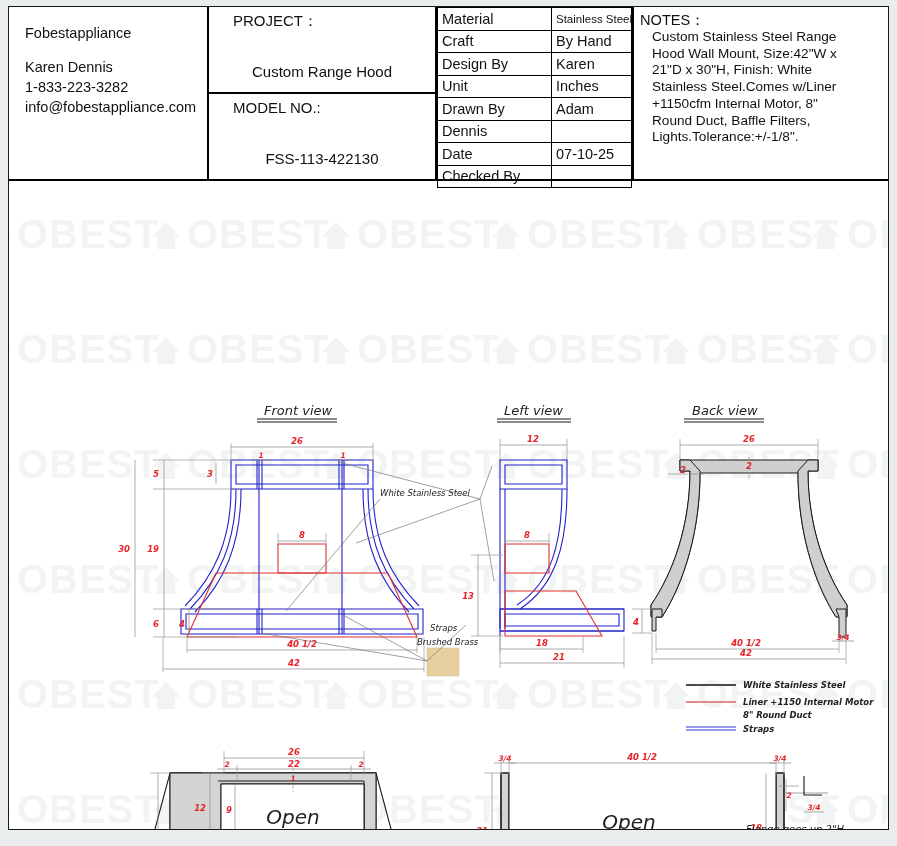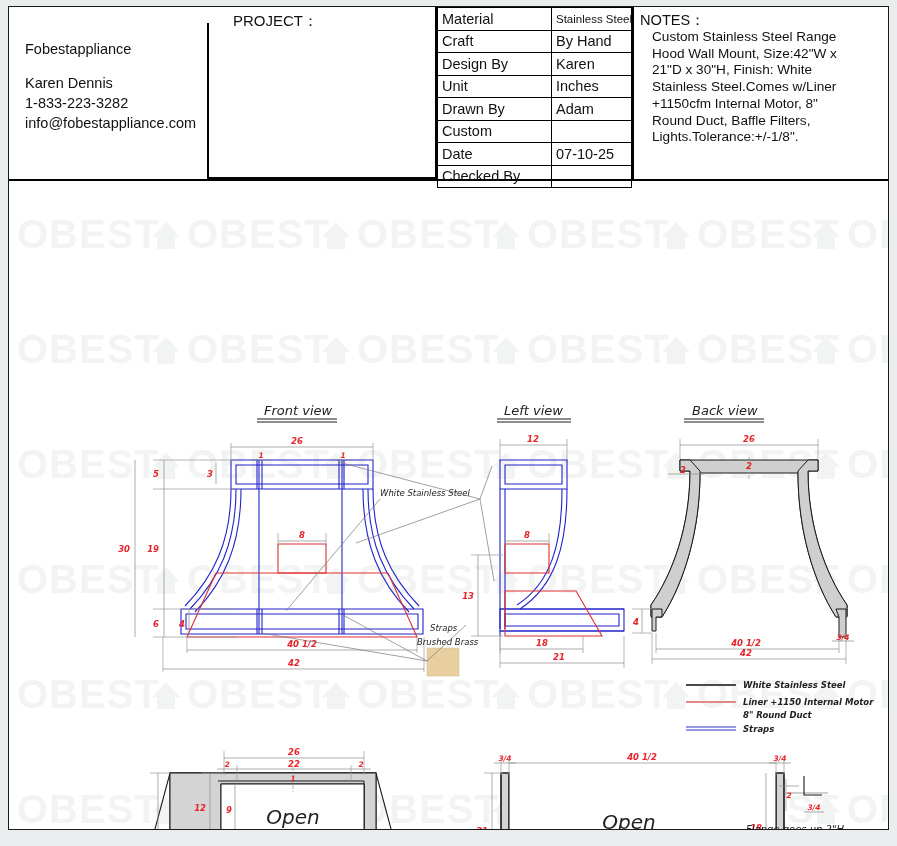--- a/index.html
+++ b/index.html
@@ -21,21 +21,21 @@
       font-family:"Liberation Sans",sans-serif;white-space:nowrap;}
   .wm .house{width:34px;height:34px;position:relative;flex:0 0 auto;}
   .wm .house svg{display:block;}
 
   
   #titleblock{position:absolute;left:0;top:0;width:100%;height:174px;z-index:3;}
   #tb-grid{display:flex;height:100%;box-sizing:border-box;}
   .tb-cell{box-sizing:border-box;}
 
   #tb-company{width:200px;border-right:2px solid #000;border-bottom:2px solid #000;
-      padding:16px 0 0 16px;box-sizing:border-box;margin-top:16px;}
+      padding:16px 0 0 16px;box-sizing:border-box;}
   #tb-company .line{font-size:14.5px;color:#111;line-height:20px;}
   #tb-company .gap{height:14px;}
 
   #tb-project{width:228px;border-right:2px solid #000;border-bottom:2px solid #000;
       box-sizing:border-box;display:flex;flex-direction:column;}
   .tb-half{flex:1;box-sizing:border-box;position:relative;}
   .tb-half.top{border-bottom:2px solid #000;}
   .tb-lab{position:absolute;left:24px;top:5px;font-size:15px;color:#111;}
   .tb-val{position:absolute;left:0;right:0;bottom:12px;text-align:center;font-size:15px;color:#111;}
 
@@ -376,20 +376,25 @@
           <div class="line">Fobestappliance</div>
           <div class="gap"></div>
           <div class="line">Karen Dennis</div>
           <div class="line">1-833-223-3282</div>
           <div class="line">info@fobestappliance.com</div>
         </div>
 
         <div class="tb-cell" id="tb-project">
           <div class="tb-half top">
             <span class="tb-lab">PROJECT：</span>
+            <span class="tb-val">Custom Range Hood</span>
+          </div>
+          <div class="tb-half">
+            <span class="tb-lab">MODEL NO.:</span>
+            <span class="tb-val">FSS-113-422130</span>
           </div>
         </div>
 
         <div class="tb-cell" id="tb-specs">
           <table>
             <tbody id="specs-body">
                 <tr>
                   <td class="k">Material</td>
                   <td class="v small">Stainless Steel</td>
                 </tr>
@@ -403,21 +408,21 @@
                 </tr>
                 <tr>
                   <td class="k">Unit</td>
                   <td class="v">Inches</td>
                 </tr>
                 <tr>
                   <td class="k">Drawn By</td>
                   <td class="v">Adam</td>
                 </tr>
                 <tr>
-                  <td class="k">Custom</td>
+                  <td class="k">Dennis</td>
                   <td class="v"></td>
                 </tr>
                 <tr>
                   <td class="k">Date</td>
                   <td class="v">07-10-25</td>
                 </tr>
                 <tr>
                   <td class="k">Checked By</td>
                   <td class="v"></td>
                 </tr>

